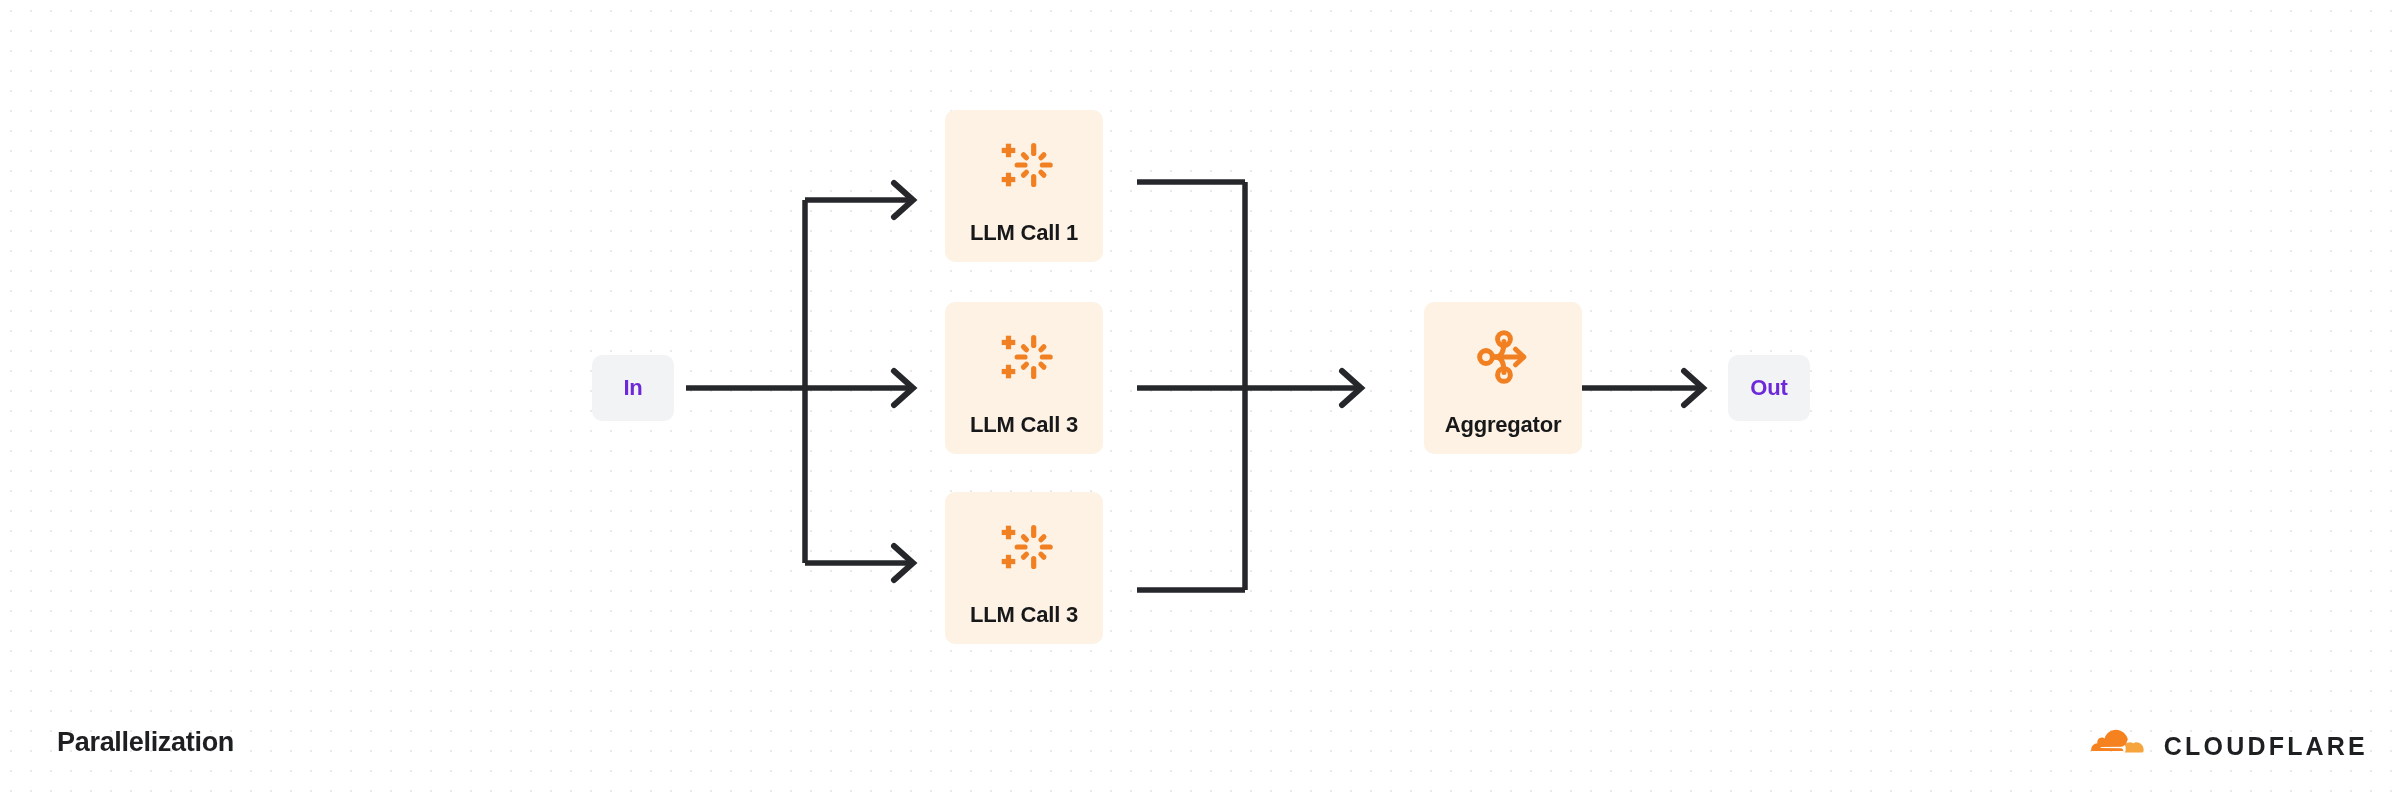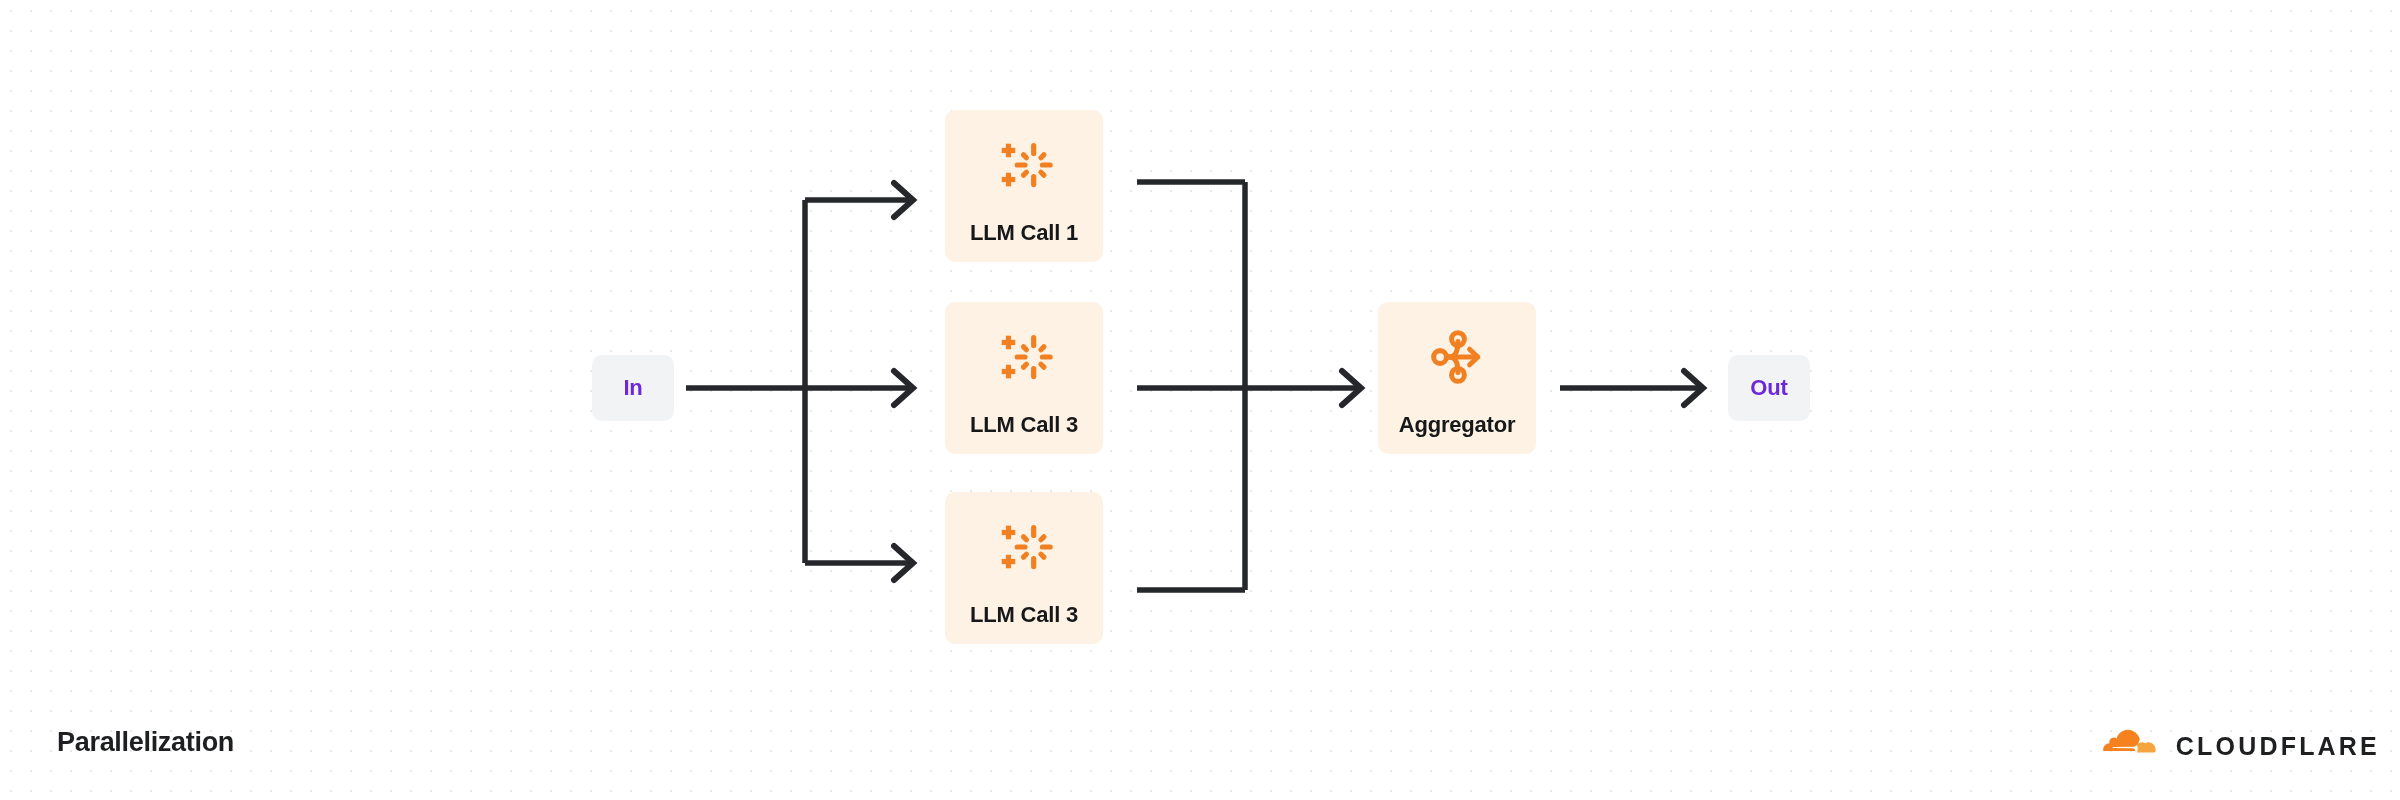--- a/index.html
+++ b/index.html
@@ -70,40 +70,40 @@
     color: #17181a;
     letter-spacing: -0.2px;
     white-space: nowrap;
   }
 
   
   #node-in        { left: 592px;  top: 355px; }
   #node-llm-1     { left: 945px;  top: 110px; }
   #node-llm-2     { left: 945px;  top: 302px; }
   #node-llm-3     { left: 945px;  top: 492px; }
-  #node-aggregator{ left: 1378px; top: 302px; }
+  #node-aggregator{ left: 1424px; top: 302px; }
   #node-out       { left: 1728px; top: 355px; }
 
   
   .node-card .node-label { transform: translateY(2px); }
 
   
   #diagram-title {
     position: absolute;
     left: 33px;
     top: 727px;
     font-size: 27px;
     font-weight: bold;
     color: #1d1f21;
     letter-spacing: -0.3px;
     margin-left: 24px;
   }
   #brand-logo {
     position: absolute;
-    right: 20px;
+    right: 32px;
     top: 726px;
     display: flex;
     align-items: center;
     gap: 14px;
   }
   #brand-logo .brand-mark { display: block; width: 66px; height: 40px; }
   #brand-logo .brand-word {
     font-size: 25px;
     font-weight: bold;
     color: #1d1f21;

